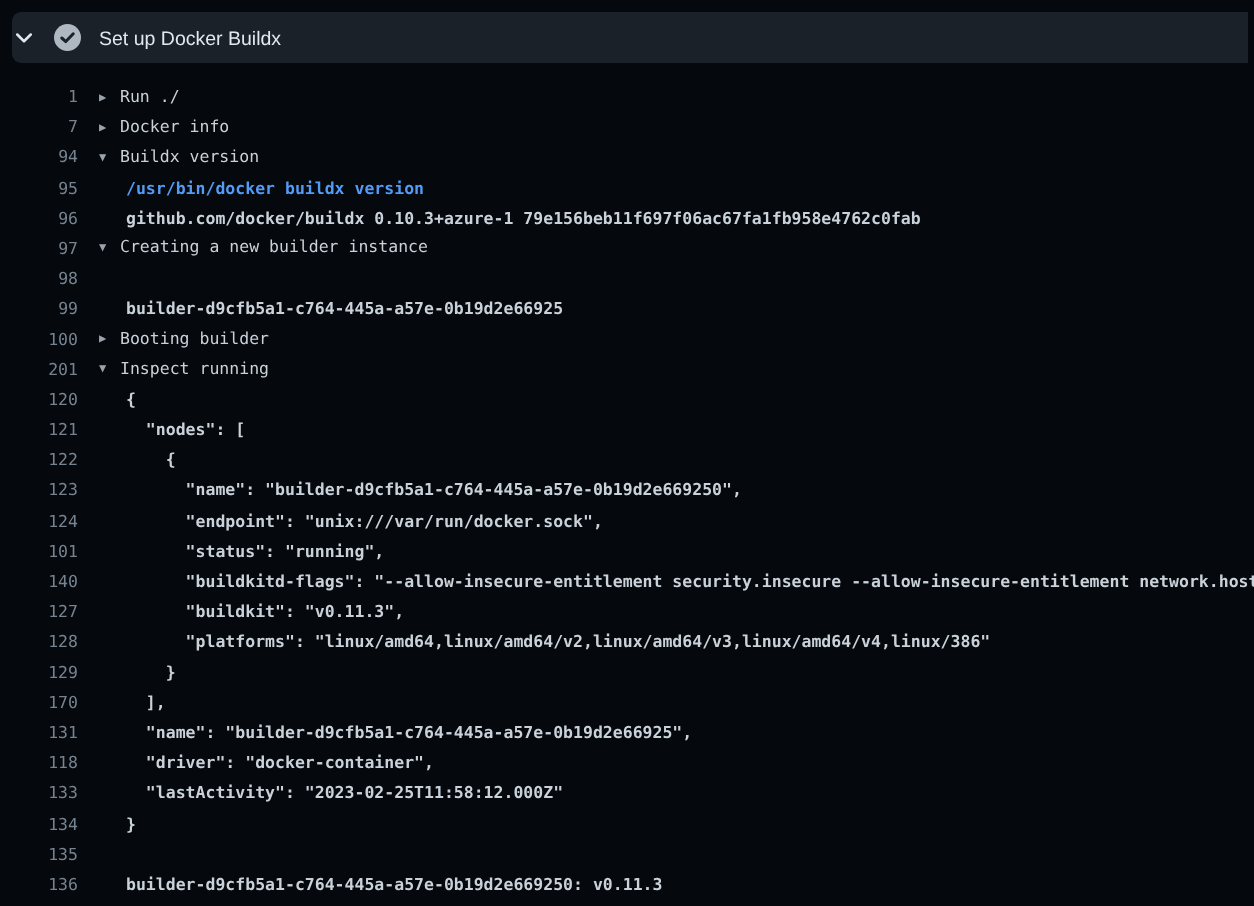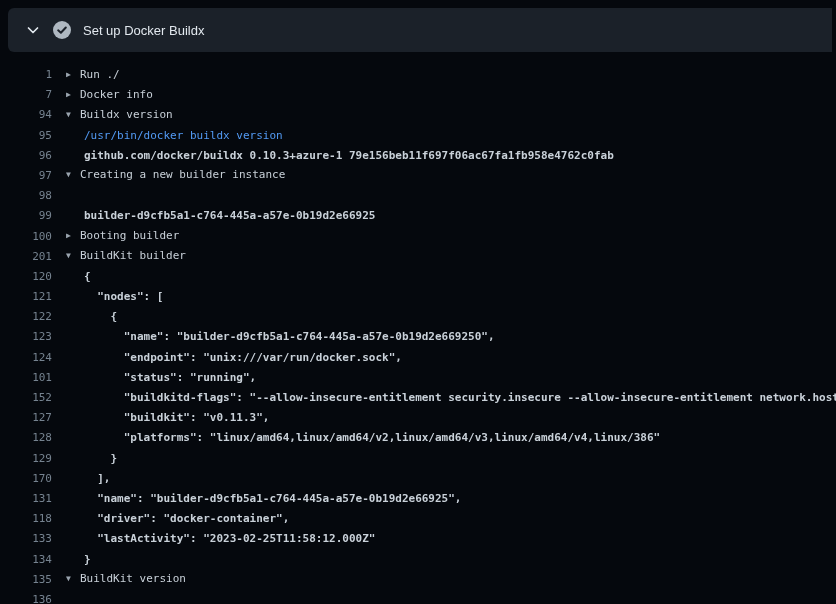--- a/index.html
+++ b/index.html
@@ -5,26 +5,26 @@
   html, body { margin: 0; padding: 0; }
   body {
     width: 836px; height: 604px;
     background: var(--page_bg, #05080d);
     overflow: hidden;
     font-family: "DejaVu Sans Mono", "Liberation Mono", monospace;
   }
   
   .header {
     margin: 8px 4px 0 8px;
-    height: 44px;
+    height: 34px;
     background: var(--header_bg, #1b2129);
     border-radius: 6px 0 0 6px;
     display: flex;
     align-items: center;
-    padding-left: 17px;
+    padding-left: 0;
     box-sizing: border-box;
     cursor: pointer;
   }
   .chev { width: 16px; height: 16px; display: inline-flex; align-items: center; justify-content: center; }
   .chev svg polyline { stroke: var(--title_text, #e2e8ee); }
   .check { width: 18px; height: 18px; margin-left: 12px; display: inline-flex; }
   .check circle { fill: var(--check_circle, #afb8c1); }
   .check polyline { stroke: var(--check_mark, #1b2129); }
   .title {
     margin-left: 12px;
@@ -44,21 +44,21 @@
   }
   .num {
     flex: none;
     width: 52px;
     text-align: right;
     color: var(--line_number, #768390);
     cursor: pointer;
   }
   .line { margin-left: 14px; color: var(--log_text, #c9d1d9); white-space: pre; }
   .line.out, .line.cmd { padding-left: 18px; font-weight: bold; }
-  .line.cmd { color: var(--command_text, #539bf5); font-weight: 400; }
+  .line.cmd { color: var(--command_text, #539bf5); font-weight: 700; }
   .arrow {
     display: inline-block;
     width: 14px;
     font-size: 8px;
     color: var(--arrow, #9aa4ae);
     transform: translateY(-1px);
   }
   .row.group { cursor: pointer; }
 </style>
 </head>
@@ -82,31 +82,31 @@
 <div class="log" id="log">
     <div class="row group"><span class="num">1</span><span class="line gc"><span class="arrow">▶</span><span>Run ./</span></span></div>
     <div class="row group"><span class="num">7</span><span class="line gc"><span class="arrow">▶</span><span>Docker info</span></span></div>
     <div class="row group"><span class="num">94</span><span class="line ge"><span class="arrow">▼</span><span>Buildx version</span></span></div>
     <div class="row"><span class="num">95</span><span class="line cmd"><span>/usr/bin/docker buildx version</span></span></div>
     <div class="row"><span class="num">96</span><span class="line out"><span>github.com/docker/buildx 0.10.3+azure-1 79e156beb11f697f06ac67fa1fb958e4762c0fab</span></span></div>
     <div class="row group"><span class="num">97</span><span class="line ge"><span class="arrow">▼</span><span>Creating a new builder instance</span></span></div>
     <div class="row"><span class="num">98</span></div>
     <div class="row"><span class="num">99</span><span class="line out"><span>builder-d9cfb5a1-c764-445a-a57e-0b19d2e66925</span></span></div>
     <div class="row group"><span class="num">100</span><span class="line gc"><span class="arrow">▶</span><span>Booting builder</span></span></div>
-    <div class="row group"><span class="num">201</span><span class="line ge"><span class="arrow">▼</span><span>BuildKit builder</span></span></div>
+    <div class="row group"><span class="num">201</span><span class="line ge"><span class="arrow">▼</span><span>Inspect running</span></span></div>
     <div class="row"><span class="num">120</span><span class="line out"><span>{</span></span></div>
     <div class="row"><span class="num">121</span><span class="line out"><span>  "nodes": [</span></span></div>
     <div class="row"><span class="num">122</span><span class="line out"><span>    {</span></span></div>
     <div class="row"><span class="num">123</span><span class="line out"><span>      "name": "builder-d9cfb5a1-c764-445a-a57e-0b19d2e669250",</span></span></div>
     <div class="row"><span class="num">124</span><span class="line out"><span>      "endpoint": "unix:///var/run/docker.sock",</span></span></div>
     <div class="row"><span class="num">101</span><span class="line out"><span>      "status": "running",</span></span></div>
-    <div class="row"><span class="num">152</span><span class="line out"><span>      "buildkitd-flags": "--allow-insecure-entitlement security.insecure --allow-insecure-entitlement network.host",</span></span></div>
+    <div class="row"><span class="num">140</span><span class="line out"><span>      "buildkitd-flags": "--allow-insecure-entitlement security.insecure --allow-insecure-entitlement network.host",</span></span></div>
     <div class="row"><span class="num">127</span><span class="line out"><span>      "buildkit": "v0.11.3",</span></span></div>
     <div class="row"><span class="num">128</span><span class="line out"><span>      "platforms": "linux/amd64,linux/amd64/v2,linux/amd64/v3,linux/amd64/v4,linux/386"</span></span></div>
     <div class="row"><span class="num">129</span><span class="line out"><span>    }</span></span></div>
     <div class="row"><span class="num">170</span><span class="line out"><span>  ],</span></span></div>
     <div class="row"><span class="num">131</span><span class="line out"><span>  "name": "builder-d9cfb5a1-c764-445a-a57e-0b19d2e66925",</span></span></div>
     <div class="row"><span class="num">118</span><span class="line out"><span>  "driver": "docker-container",</span></span></div>
     <div class="row"><span class="num">133</span><span class="line out"><span>  "lastActivity": "2023-02-25T11:58:12.000Z"</span></span></div>
     <div class="row"><span class="num">134</span><span class="line out"><span>}</span></span></div>
-    <div class="row group"><span class="num">135</span><span class="line ge"><span class="arrow">▼</span><span>BuildKit version</span></span></div>
-    <div class="row"><span class="num">136</span></div>
+    <div class="row group"><span class="num">135</span></div>
+    <div class="row"><span class="num">136</span><span class="line out"><span>builder-d9cfb5a1-c764-445a-a57e-0b19d2e669250: v0.11.3</span></span></div>
   </div>
 
 </body></html>

